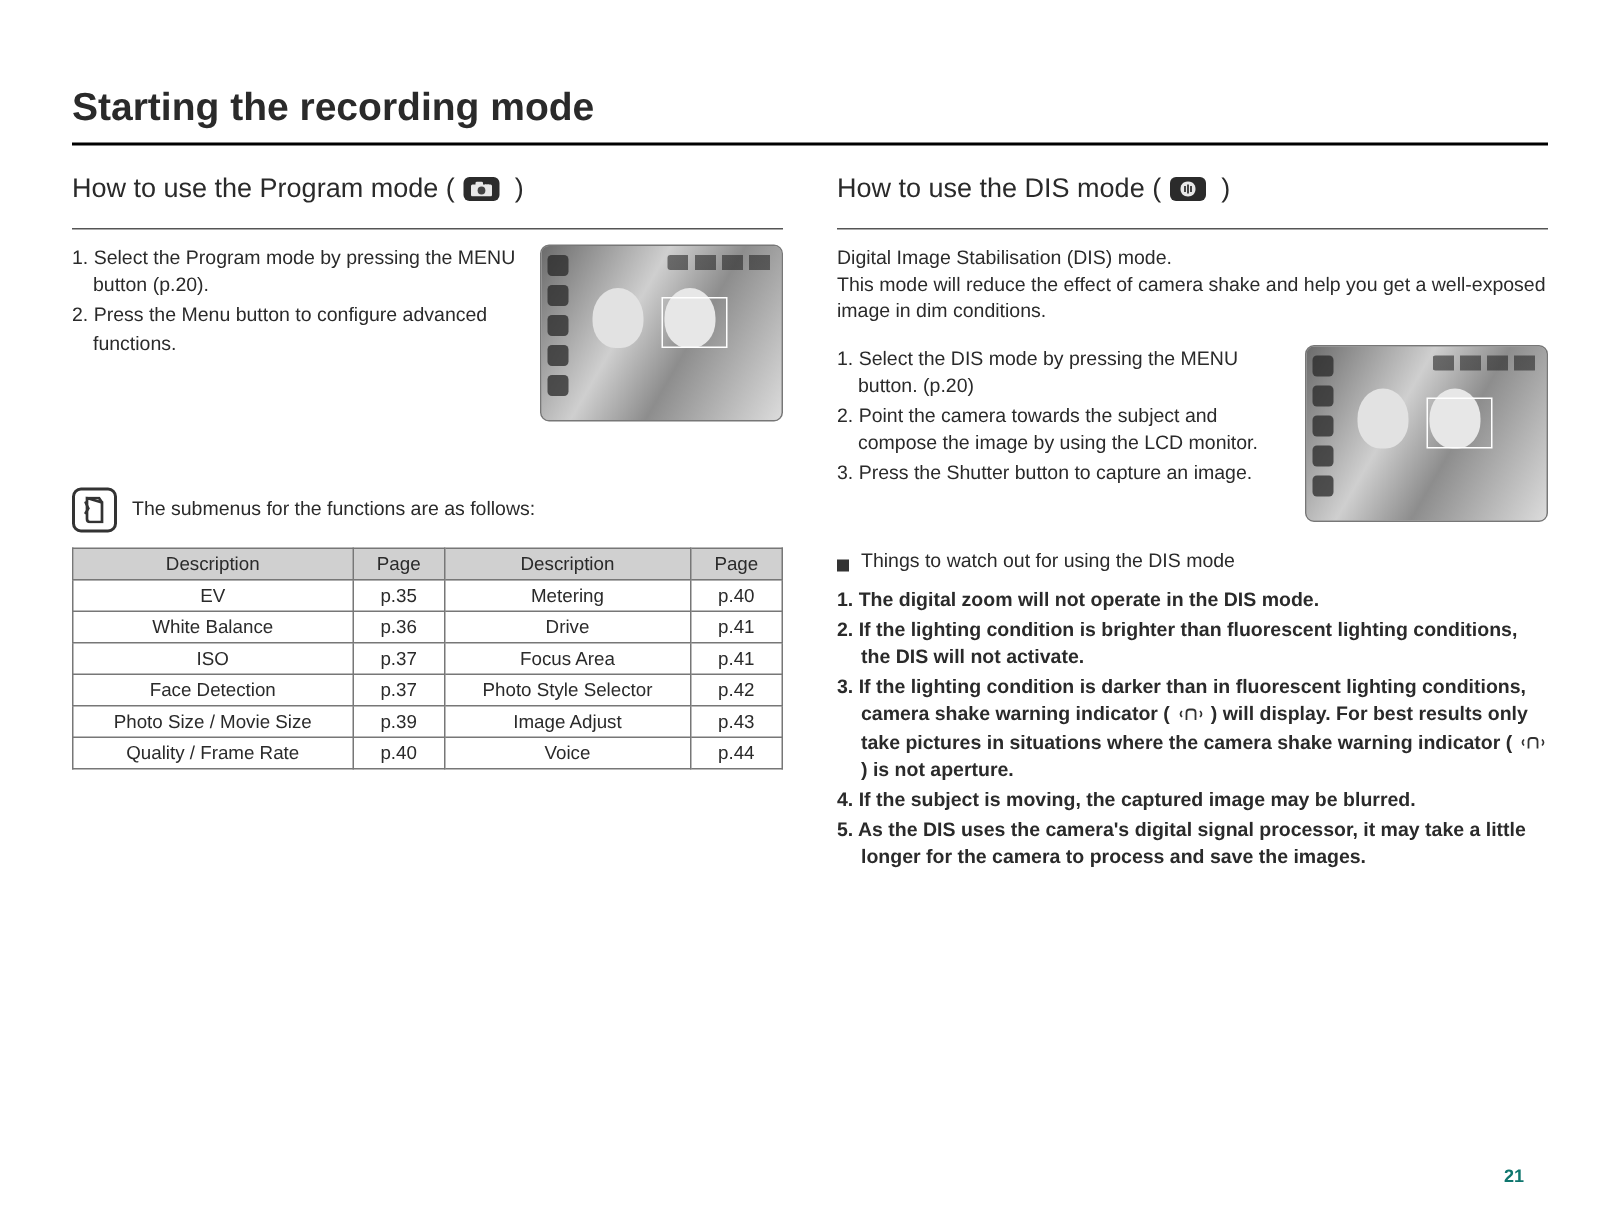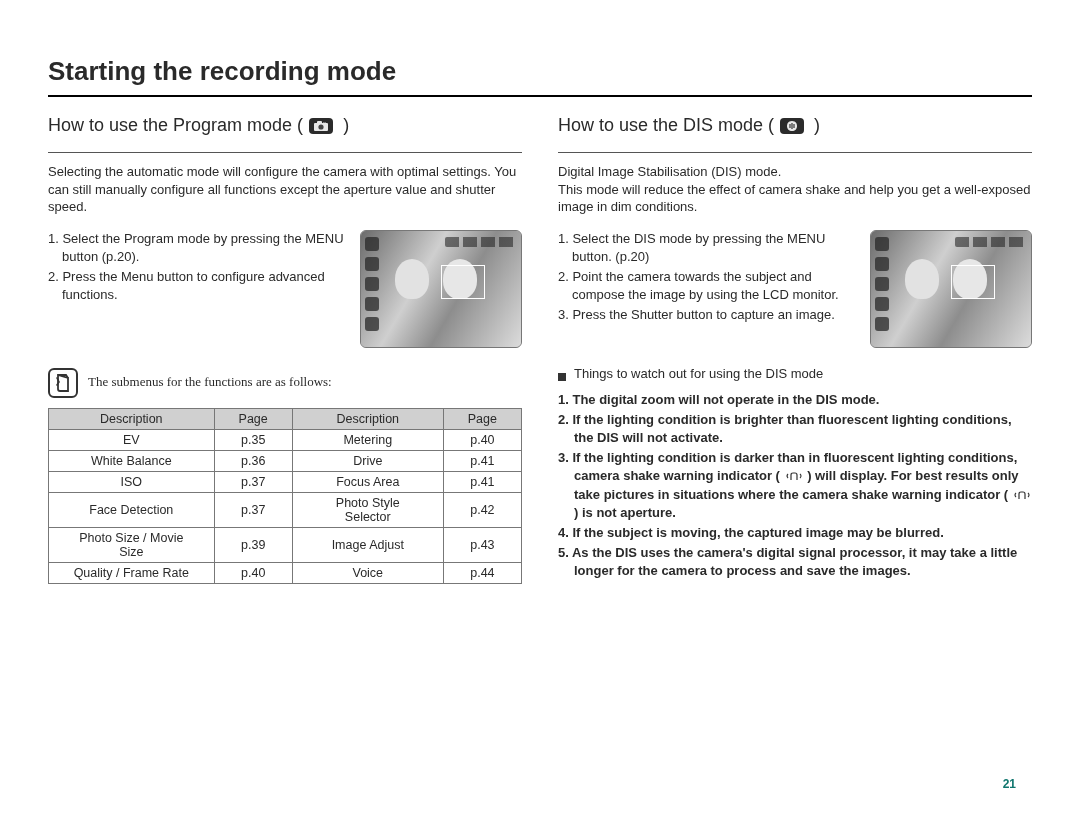--- a/index.html
+++ b/index.html
@@ -97,38 +97,37 @@
     }
     .screenshot-thumb .top-status {
       position:absolute; top:6px; right:6px; height:10px; width:70px;
       background: repeating-linear-gradient(90deg, rgba(40,40,40,0.6) 0 14px, transparent 14px 18px);
       border-radius:2px;
     }
     .note-row {
       display: flex;
       gap: 10px;
       align-items: flex-start;
-      margin: 20px 0 10px 0;
-      font-family: Liberation Serif, serif;
+      margin: 44px 0 10px 0;
     }
     .note-icon {
       width: 30px; height: 30px; flex-shrink:0;
       border: 2px solid #333; border-radius: 6px;
       display:flex; align-items:center; justify-content:center;
     }
     .note-icon svg { display:block; }
     .note-text { font-size: 13px; padding-top: 6px; }
     table.funcs {
       width: 100%;
       border-collapse: collapse;
       font-size: 12.5px;
     }
     table.funcs th, table.funcs td {
       border: 1px solid #777;
-      padding: 3px 24px;
+      padding: 3px 10px;
       text-align: center;
       font-weight: normal;
     }
     table.funcs thead th {
       background: #d0d0d0;
     }
     .bullet-head {
       font-size: 13px;
       margin: 14px 0 10px 0;
       display: flex;
@@ -175,21 +174,20 @@
         <svg width="14" height="10" viewBox="0 0 14 10">
           <rect x="0" y="2" width="14" height="8" rx="1" fill="#e8e8e8"></rect>
           <rect x="3" y="0" width="5" height="3" rx="1" fill="#e8e8e8"></rect>
           <circle cx="7" cy="6" r="2.6" fill="#444"></circle>
           <text x="12" y="4" font-size="4" fill="#e8e8e8" text-anchor="end">P</text>
         </svg>
       </span>
       <span>)</span>
     </div>
 
-    <div class="body-text">Selecting the automatic mode will configure the camera with optimal settings. You can still manually configure all functions except the aperture value and shutter speed.</div>
 
     <div class="steps-block">
       <div class="steps-text">
         <div class="step">1. Select the Program mode by pressing the MENU button (p.20).</div>
         <div class="step">2. Press the Menu button to configure advanced functions.</div>
       </div>
       <div class="screenshot-thumb">
         <div class="people"></div>
         <div class="head1"></div>
         <div class="head2"></div>

